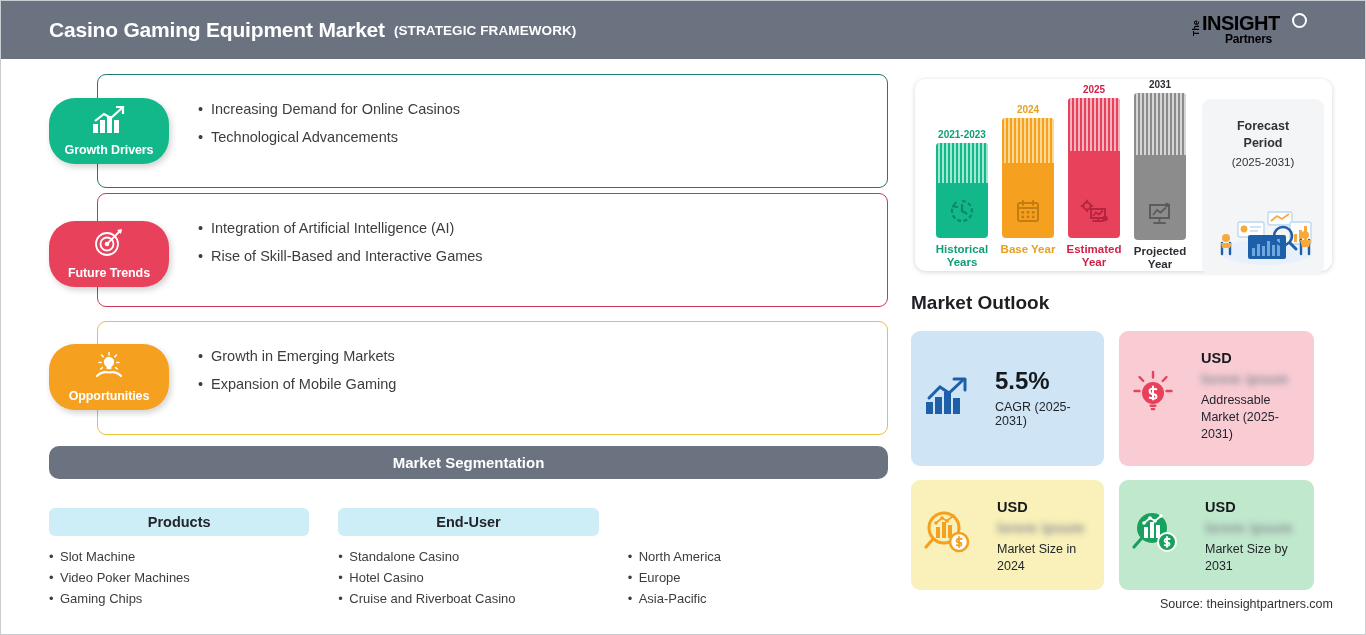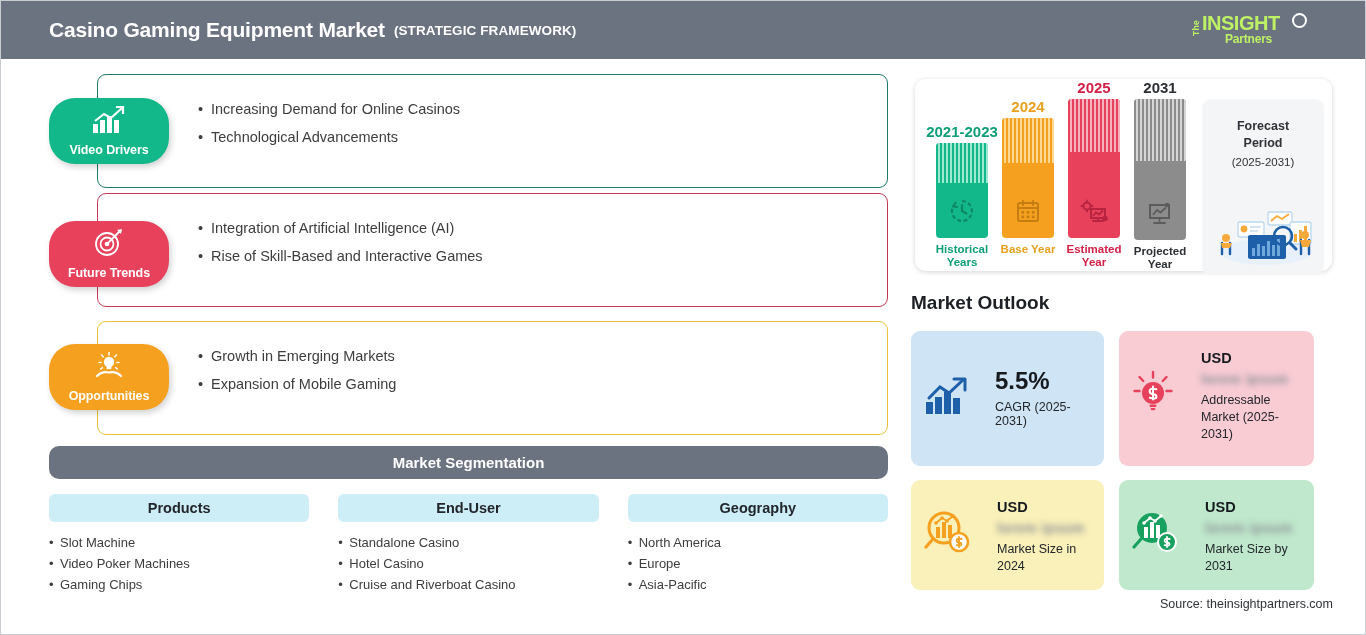--- a/index.html
+++ b/index.html
@@ -34,21 +34,21 @@
   .header-sub {
     margin-left: 9px;
     color: #ffffff;
     font-size: 13.5px;
     font-weight: bold;
     letter-spacing: 0.1px;
   }
   .logo {
     position: absolute; right: 58px; top: 11px;
     width: 118px; height: 38px;
-    color: #bef264;
+    color: #000000;
   }
   .logo-the {
     position: absolute; left: 0; top: 2px;
     font-size: 8.5px; font-weight: bold;
     transform: rotate(-90deg);
     transform-origin: left top;
     letter-spacing: 0.3px;
     white-space: nowrap;
     margin-top: 22px;
   }
@@ -126,21 +126,21 @@
     position: absolute; left: 48px; top: 387px;
     width: 839px; height: 33px;
     background: #6b7280;
     border-radius: 10px;
     display: flex; align-items: center; justify-content: center;
   }
   .seg-header-text {
     color: #fff; font-size: 15px; font-weight: bold;
   }
   .seg-cols {
-    position: absolute; left: 48px; top: 435px;
+    position: absolute; left: 48px; top: 449px;
     width: 839px;
     display: flex; gap: 29px; align-items: flex-end;
   }
   .seg-col { width: 263px; }
   .seg-pill {
     height: 28px;
     background: #cdeef7;
     border-radius: 6px;
     display: flex; align-items: center; justify-content: center;
   }
@@ -168,21 +168,21 @@
     position: absolute; left: 14px; top: 0;
     width: 264px; height: 192px;
     display: flex; align-items: flex-end;
   }
   .bar-col {
     width: 66px;
     display: flex; flex-direction: column; align-items: center;
     position: relative; height: 192px; justify-content: flex-end;
   }
   .bar-year {
-    font-size: 15px; font-weight: bold; white-space: nowrap;
+    font-size: 10px; font-weight: bold; white-space: nowrap;
     margin-bottom: 3px;
   }
   .bar-body {
     width: 52px;
     border-radius: 4px;
     position: relative;
     overflow: hidden;
     display: flex; align-items: flex-end; justify-content: center;
   }
   .bar-stripes {
@@ -271,21 +271,21 @@
       <span class="badge-icon">
         <svg width="40" height="30" viewBox="0 0 40 30">
           <rect x="4" y="19" width="5" height="9" fill="#fff"></rect>
           <rect x="11" y="15" width="5" height="13" fill="#fff"></rect>
           <rect x="18" y="11" width="5" height="17" fill="#fff"></rect>
           <rect x="25" y="15" width="5" height="13" fill="#fff"></rect>
           <path d="M6 16 L15 9 L22 13 L33 3" stroke="#fff" stroke-width="2.2" fill="none"></path>
           <path d="M27 2 L34 2 L34 9" stroke="#fff" stroke-width="2.2" fill="none"></path>
         </svg>
       </span>
-      <span class="badge-label">Video Drivers</span>
+      <span class="badge-label">Growth Drivers</span>
     </div>
 
     <div class="pillar red">
       <div class="pillar-content">
         <div class="pillar-bullet">Integration of Artificial Intelligence (AI)</div>
         <div class="pillar-bullet">Rise of Skill-Based and Interactive Games</div>
       </div>
     </div>
     <div class="badge red">
       <span class="badge-icon">
@@ -347,23 +347,20 @@
           <span class="seg-pill-text">End-User</span>
         </div>
         <div class="seg-list">
           <div class="seg-item">Standalone Casino</div>
           <div class="seg-item">Hotel Casino</div>
           <div class="seg-item">Cruise and Riverboat Casino</div>
         </div>
       </div>
 
       <div class="seg-col">
-        <div class="seg-pill">
-          <span class="seg-pill-text">Geography</span>
-        </div>
         <div class="seg-list">
           <div class="seg-item">North America</div>
           <div class="seg-item">Europe</div>
           <div class="seg-item">Asia-Pacific</div>
         </div>
       </div>
 
     </div>
   </div>
 

